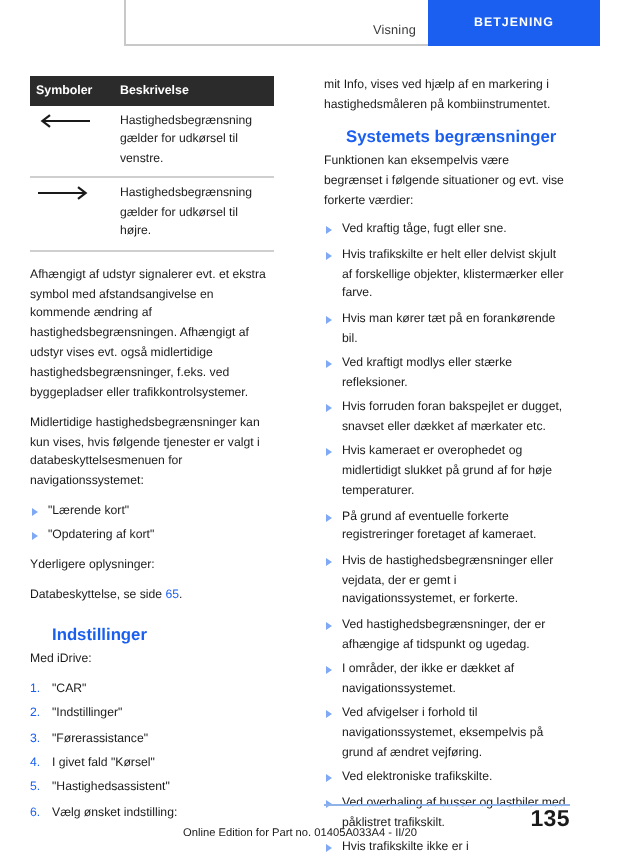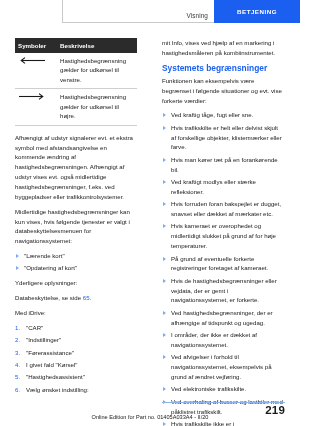--- a/index.html
+++ b/index.html
@@ -63,21 +63,21 @@
   .col-left  { left: 15px; }
   .col-right { left: 162px; }
 
   p {
     margin: 0 0 5px 0;
     text-align: left;
     hyphens: auto;
   }
 
   h2 {
-    margin: 9px 0 3px 0;
+    margin: 9px 0 3px 11px;
     font-size: 8.4px;
     font-weight: bold;
     color: #1a5ff0;
     line-height: 1.2;
   }
   h2.tight { margin-top: 0; }
 
   
   .sym-table {
     width: 100%;
@@ -231,20 +231,21 @@
   <p>Midlertidige hastighedsbegrænsninger kan kun vises, hvis følgende tjenester er valgt i databeskyttelsesmenuen for navigationssystemet:</p>
 
   <ul class="b">
     <li>"Lærende kort"</li>
     <li>"Opdatering af kort"</li>
   </ul>
 
   <p>Yderligere oplysninger:</p>
   <p><span>Databeskyttelse, se side </span><span class="link">65</span><span>.</span></p>
 
+  <h2>Indstillinger</h2>
   <p>Med iDrive:</p>
 
   <ol class="n">
     <li>"CAR"</li>
     <li>"Indstillinger"</li>
     <li>"Førerassistance"</li>
     <li>I givet fald "Kørsel"</li>
     <li>"Hastighedsassistent"</li>
     <li>
       <span>Vælg ønsket indstilling:</span>
@@ -275,14 +276,14 @@
     <li>Ved afvigelser i forhold til navigationssystemet, eksempelvis på grund af ændret vejføring.</li>
     <li>Ved elektroniske trafikskilte.</li>
     <li>Ved overhaling af busser og lastbiler med påklistret trafikskilt.</li>
     <li>Hvis trafikskilte ikke er i overensstemmelse med gældende standard.</li>
 
   </ul>
 
 </div>
 
 <div class="footer-rule"></div>
-<div class="page-no">219</div>
+<div class="page-no">135</div>
 <div class="online-edition">Online Edition for Part no. 01405A033A4 - II/20</div>
 
 </body></html>

